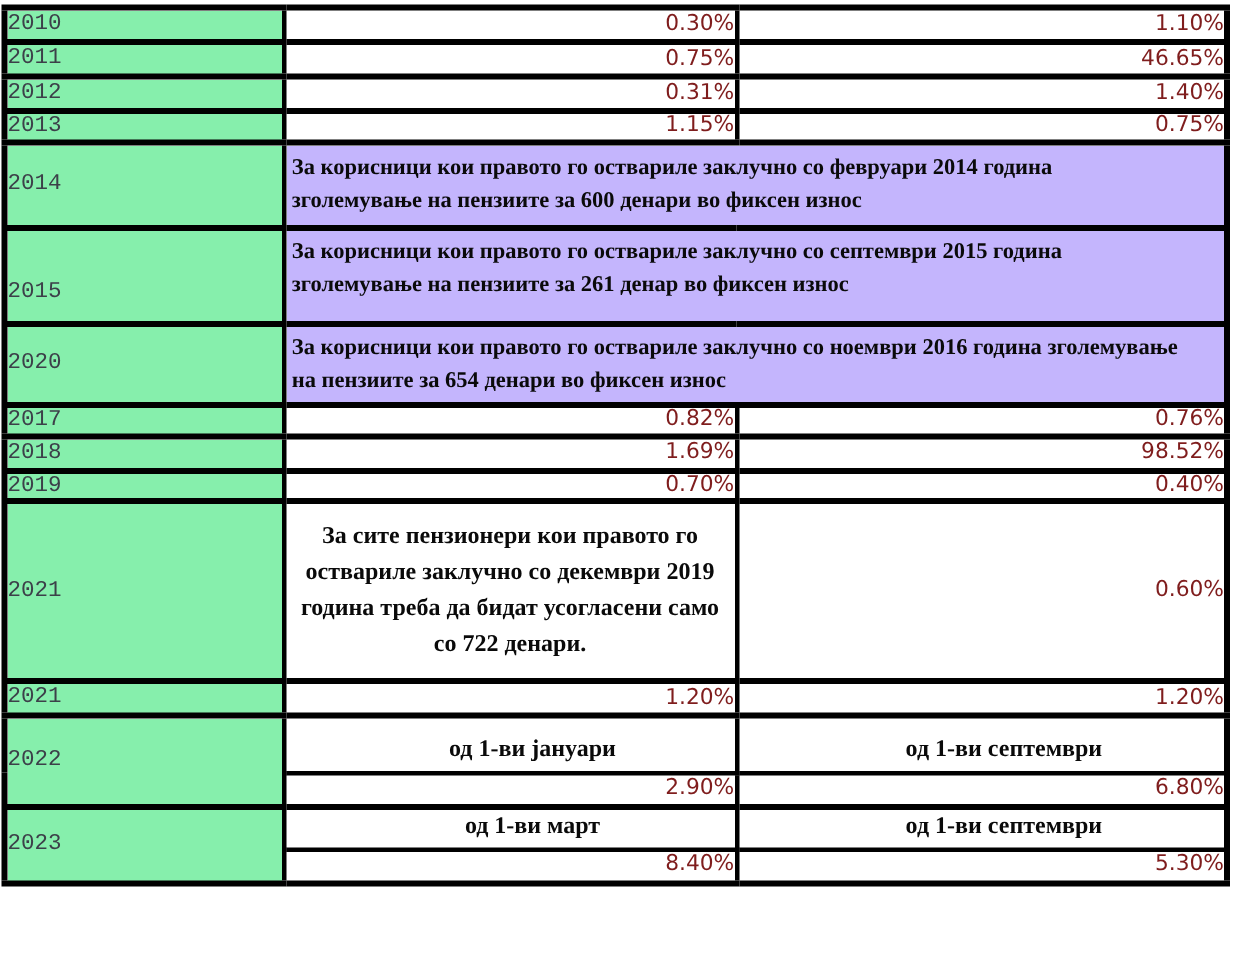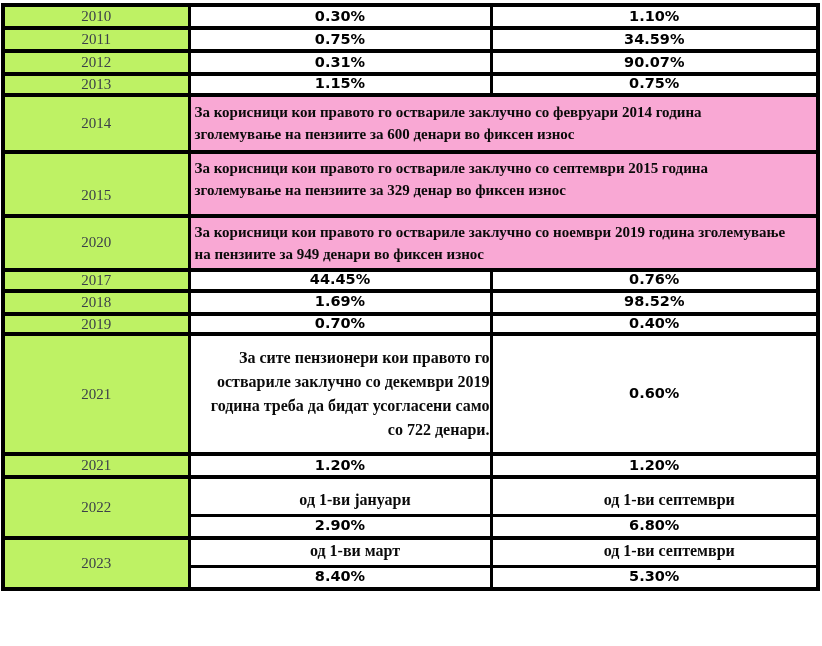--- a/index.html
+++ b/index.html
@@ -21,49 +21,47 @@
   }
   td {
     border: 3px solid #000;
     border-top-width: 4px;
     border-bottom-width: 4px;
     padding: 0;
     vertical-align: middle;
     overflow: hidden;
   }
   .year-td {
-    background: #bef264;
-    text-align: center;
-    font-family: Liberation Serif, serif;
+    background: #86efac;
+    font-family: Liberation Mono, monospace;
     font-size: 15px;
     line-height: 1.1;
     color: #3c4049;
   }
   .pct-td {
-    text-align: center;
+    text-align: right;
     font-family: "DejaVu Sans", sans-serif;
     font-size: 14.5px;
     line-height: 1.1;
-    color: #000000;
-    background: #ffffff;
-    font-weight: bold;
+    color: #7f1d1d;
+    background: #ffffff;
   }
   .mtext-td {
     text-align: left;
     padding: 2px 2px 2px 4px;
     font-family: "Liberation Serif", serif;
     font-weight: bold;
     font-size: 15px;
     line-height: 22px;
     color: #0a0a0a;
-    background: #f9a8d4;
+    background: #c4b5fd;
   }
   .mtext-td .tline { white-space: nowrap; }
   .note-td {
-    text-align: right;
+    text-align: center;
     font-family: "Liberation Serif", serif;
     font-weight: bold;
     font-size: 16px;
     line-height: 24px;
     color: #0a0a0a;
     background: #ffffff;
   }
   .phdr-td {
     text-align: center;
     font-family: "Liberation Serif", serif;
@@ -107,62 +105,62 @@
   <tbody>
       <tr class="r-a">
     <td class="year-td">2010</td>
     <td class="pct-td">0.30%</td>
     <td class="pct-td">1.10%</td>
   </tr>
 
   <tr class="r-a">
     <td class="year-td">2011</td>
     <td class="pct-td">0.75%</td>
-    <td class="pct-td">34.59%</td>
+    <td class="pct-td">46.65%</td>
   </tr>
 
   <tr class="r-a">
     <td class="year-td">2012</td>
     <td class="pct-td">0.31%</td>
-    <td class="pct-td">90.07%</td>
+    <td class="pct-td">1.40%</td>
   </tr>
 
   <tr class="r-b">
     <td class="year-td">2013</td>
     <td class="pct-td">1.15%</td>
     <td class="pct-td">0.75%</td>
   </tr>
 
   <tr class="r-2014">
     <td class="year-td">2014</td>
     <td class="mtext-td" colspan="2">
       <div class="tline">За корисници кои правото го оствариле заклучно со февруари 2014 година</div>
       <div class="tline">зголемување на пензиите за 600 денари во фиксен износ</div>
     </td>
   </tr>
 
   <tr class="r-2015">
     <td class="year-td yr-bottom">2015</td>
     <td class="mtext-td txt-raise" colspan="2">
       <div class="tline">За корисници кои правото го оствариле заклучно со септември 2015 година</div>
-      <div class="tline">зголемување на пензиите за 329 денар во фиксен износ</div>
+      <div class="tline">зголемување на пензиите за 261 денар во фиксен износ</div>
     </td>
   </tr>
 
   <tr class="r-2016">
     <td class="year-td">2020</td>
     <td class="mtext-td" colspan="2">
-      <div class="tline">За корисници кои правото го оствариле заклучно со ноември 2019 година  зголемување</div>
-      <div class="tline">на пензиите за 949 денари во фиксен износ</div>
+      <div class="tline">За корисници кои правото го оствариле заклучно со ноември 2016 година  зголемување</div>
+      <div class="tline">на пензиите за 654 денари во фиксен износ</div>
     </td>
   </tr>
 
   <tr class="r-2017">
     <td class="year-td">2017</td>
-    <td class="pct-td">44.45%</td>
+    <td class="pct-td">0.82%</td>
     <td class="pct-td">0.76%</td>
   </tr>
 
   <tr class="r-2018">
     <td class="year-td">2018</td>
     <td class="pct-td">1.69%</td>
     <td class="pct-td">98.52%</td>
   </tr>
 
   <tr class="r-2019">

